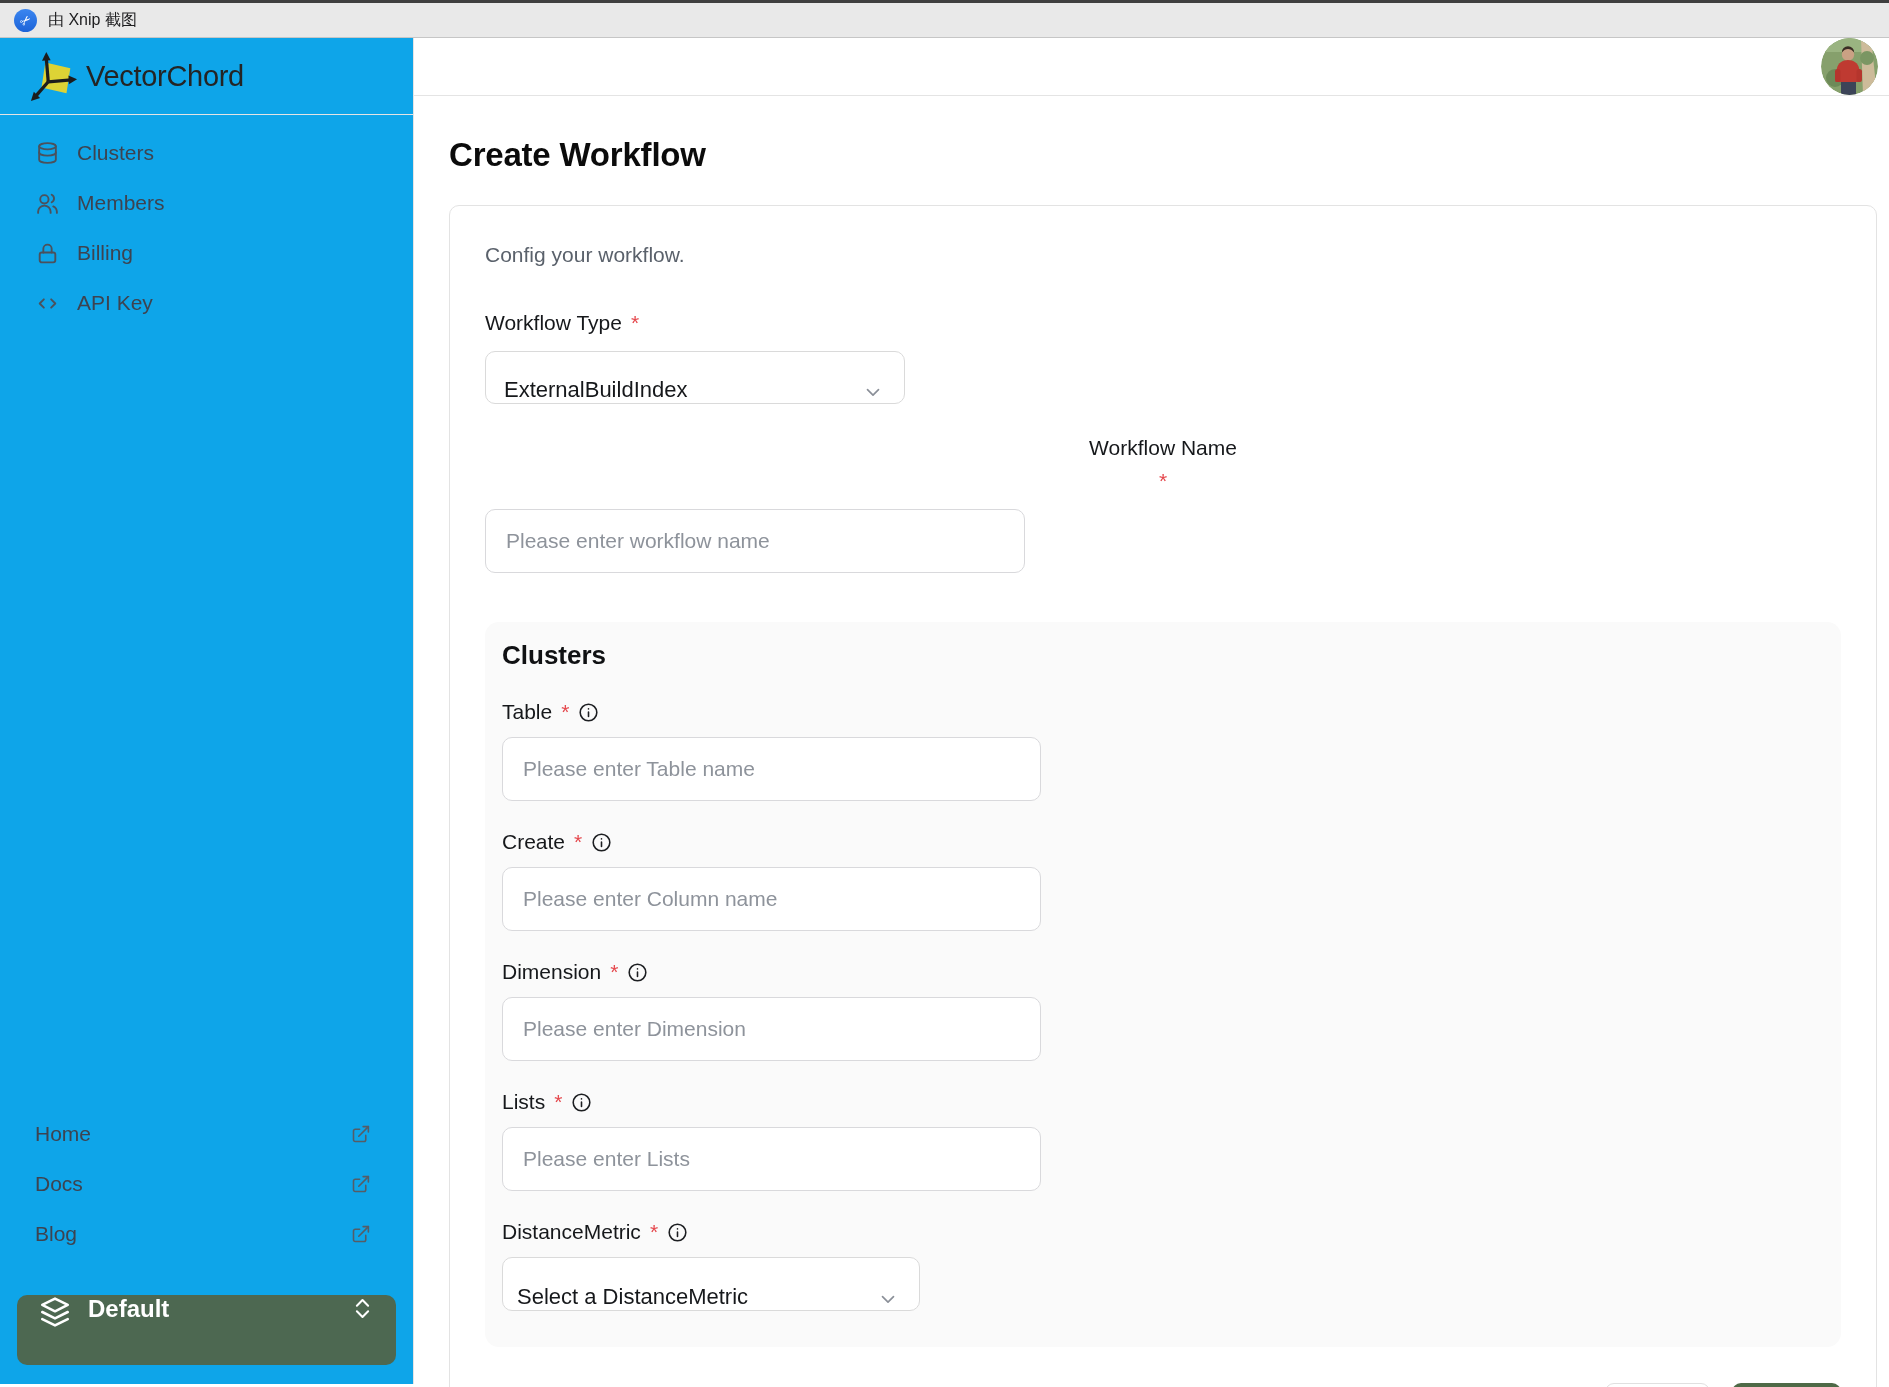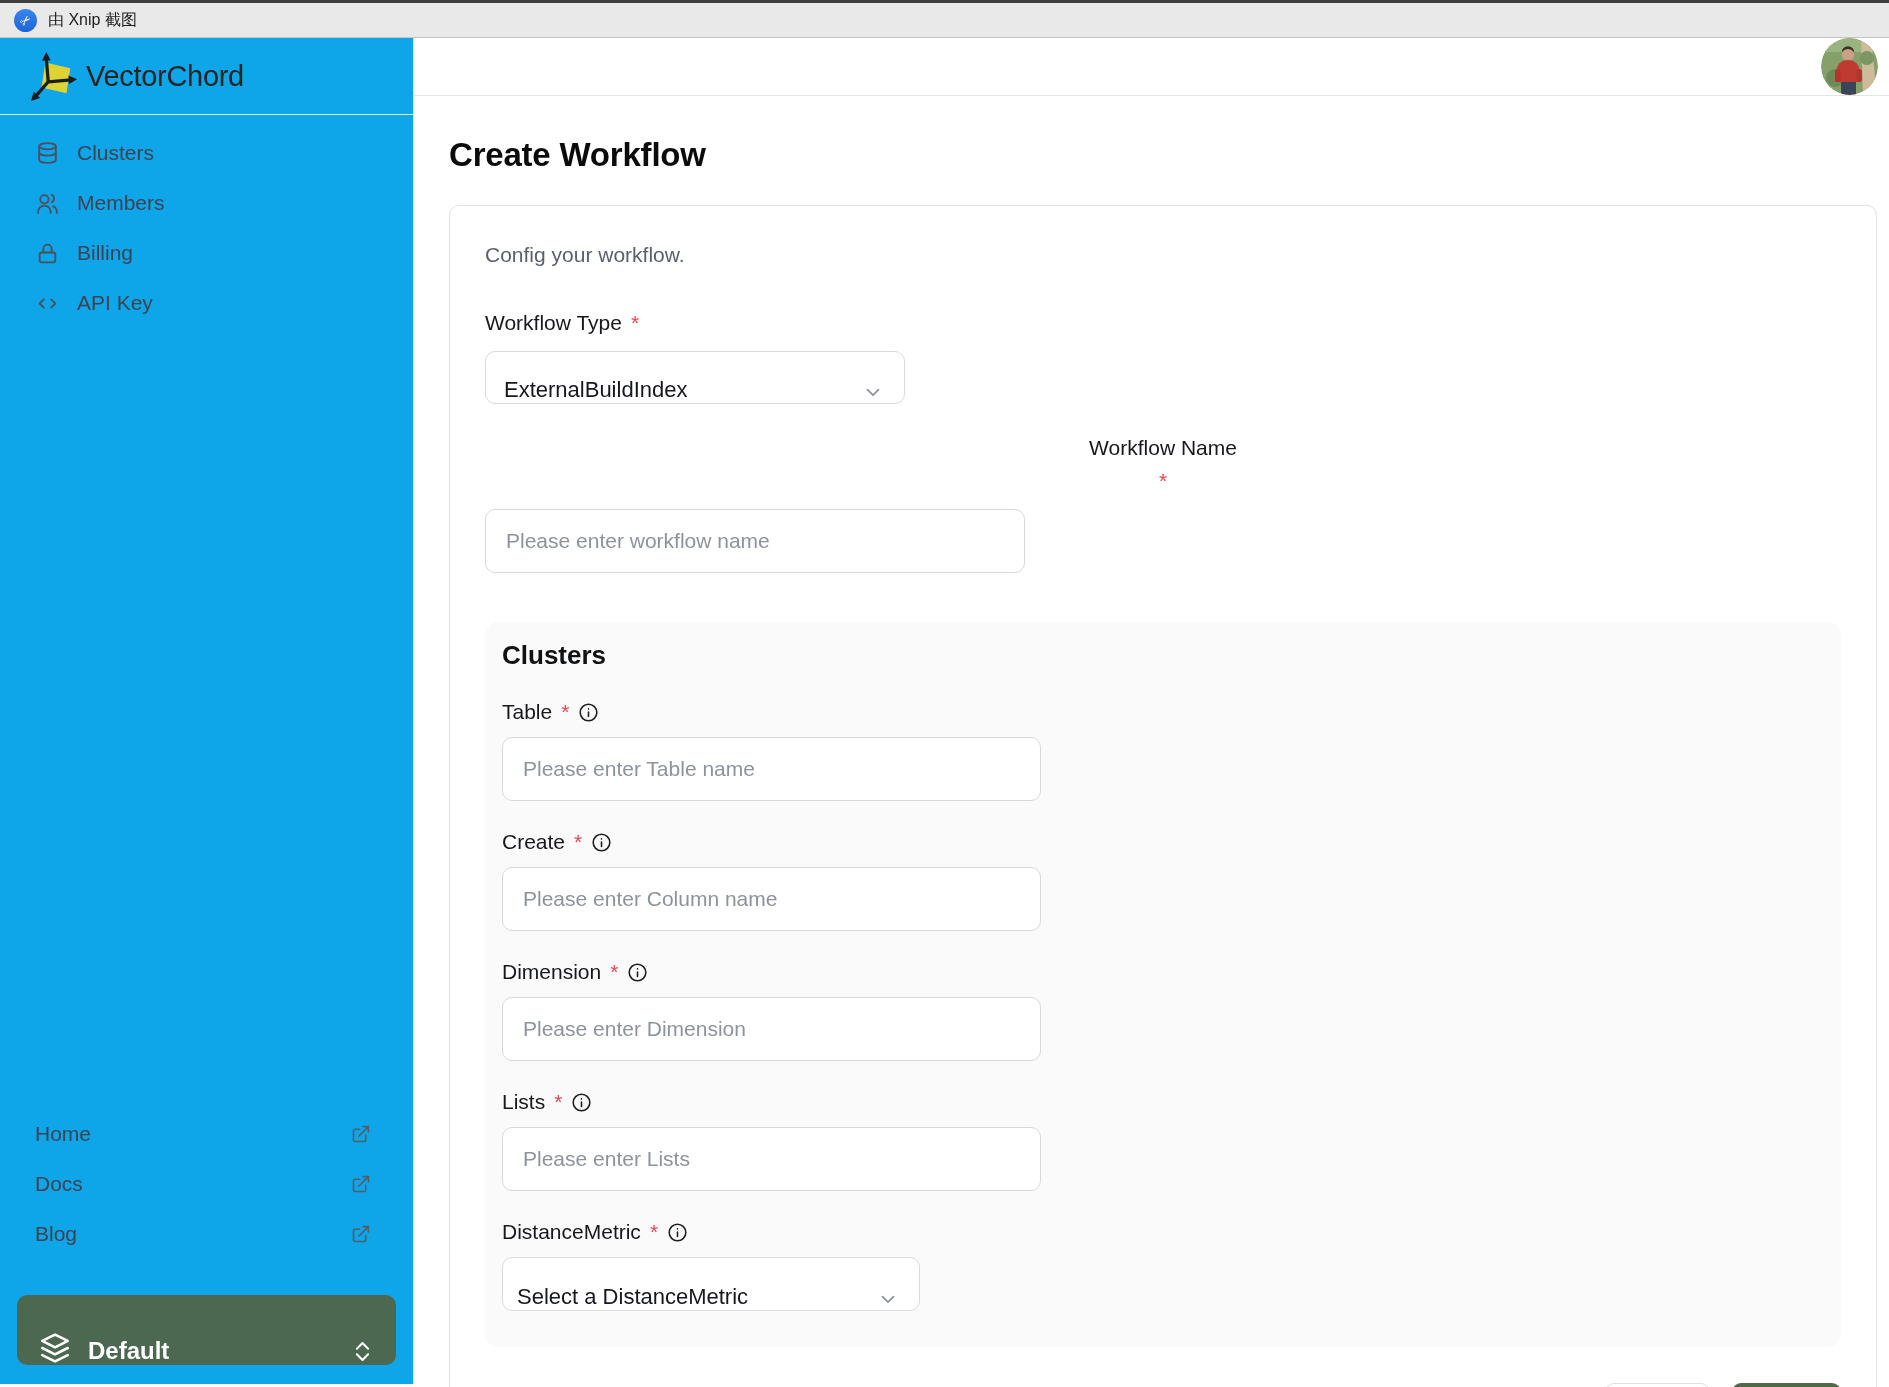--- a/index.html
+++ b/index.html
@@ -43,21 +43,21 @@
 
   .sidebar-links { padding-bottom: 0; }
   .link-row {
     height: 50px; display: flex; align-items: center; justify-content: space-between;
     padding: 0 42px 0 35px; cursor: pointer; color: #3d4350; font-size: 21px;
   }
   .link-row svg { stroke: #565c66; }
 
   .project-switcher {
     margin: 36px 17px 19px 17px; height: 70px; border: none; border-radius: 10px;
-    background: #4d6851; color: #ffffff; display: flex; align-items: flex-end;
+    background: #4d6851; color: #ffffff; display: flex; align-items: flex-start;
     padding: 0 20px 0 21px; cursor: pointer; font-family: inherit;
   }
   .project-switcher .ps-label { font-size: 24px; font-weight: 600; margin-left: 16px; flex: 1; text-align: left; }
 
   
   .main { flex: 1; display: flex; flex-direction: column; background: #ffffff; }
   .main-header {
     height: 77px; border-bottom: 1px solid #e4e4e4; display: flex;
     align-items: center; justify-content: flex-end; padding-right: 11px;
   }

